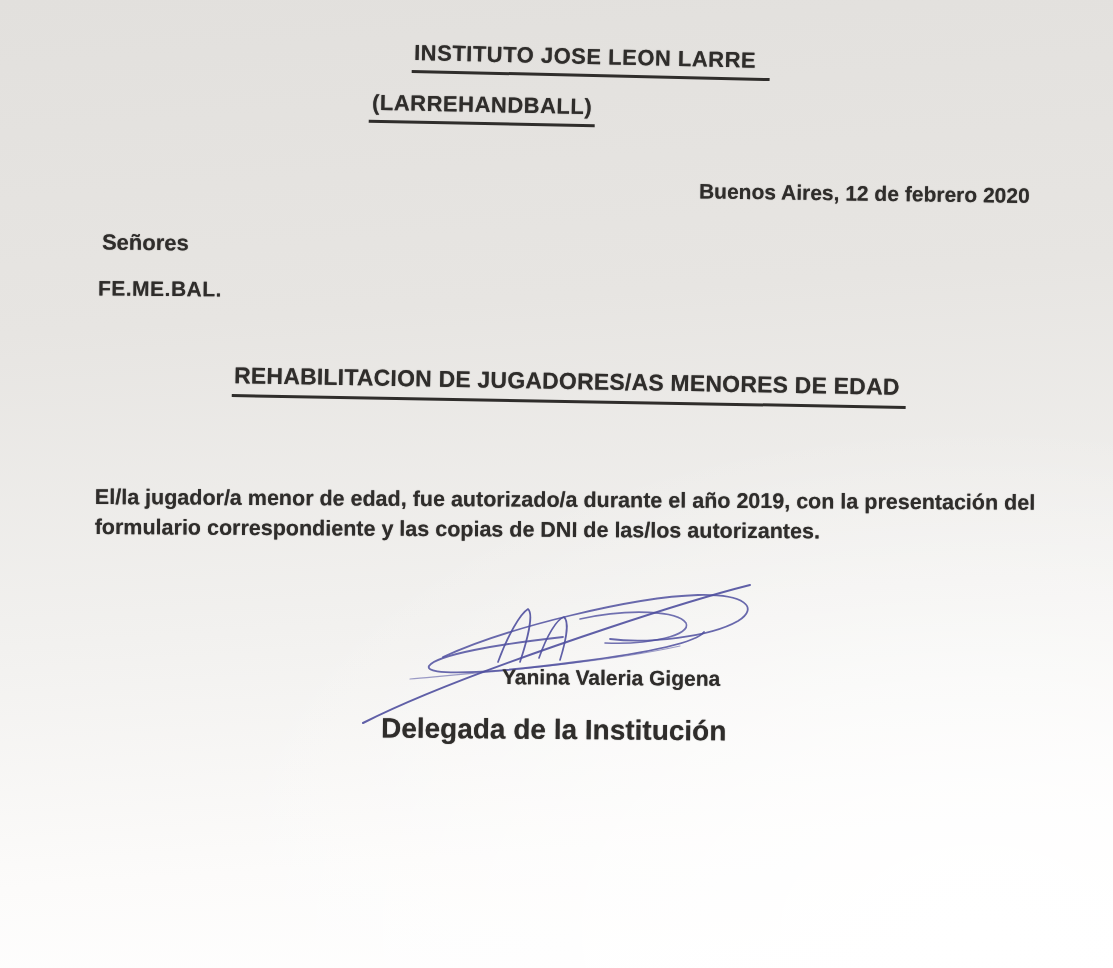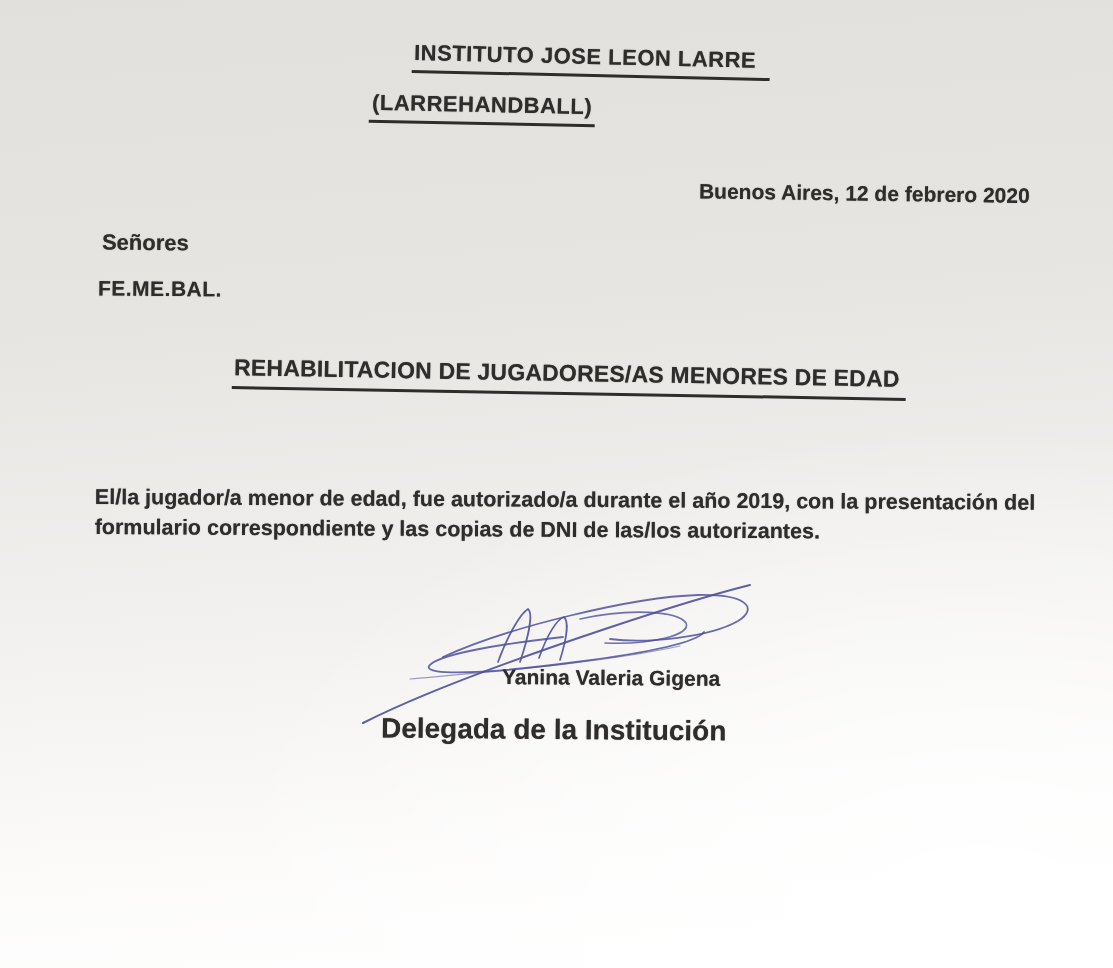--- a/index.html
+++ b/index.html
@@ -35,21 +35,21 @@
     border-bottom: 3px solid #2f2d2b;
     padding: 0 3px 4px 3px;
   }
   .dateline {
     top: 184px; right: 83px; font-size: 21px;
     transform: rotate(0.8deg); transform-origin: right center;
   }
   .recipient1 { left: 102px; top: 230px; font-size: 22px; transform: rotate(0.5deg); }
   .recipient2 { left: 98px;  top: 277px; font-size: 21px; letter-spacing: 0.5px; transform: rotate(0.5deg); }
 
-  .subject { top: 360px; font-size: 23px; letter-spacing: 0.2px; text-align: center; }
+  .subject { top: 368px; font-size: 23px; letter-spacing: 0.2px; text-align: center; }
   .subject > span {
     transform: translateX(12px) rotate(1.0deg);
     border-bottom: 3.5px solid #2f2d2b;
     padding: 0 6px 5px 2px;
   }
 
   .bodytext {
     left: 95px; top: 482px; font-size: 21.5px;
     line-height: 30px; transform: rotate(0.35deg);
     transform-origin: left top;

